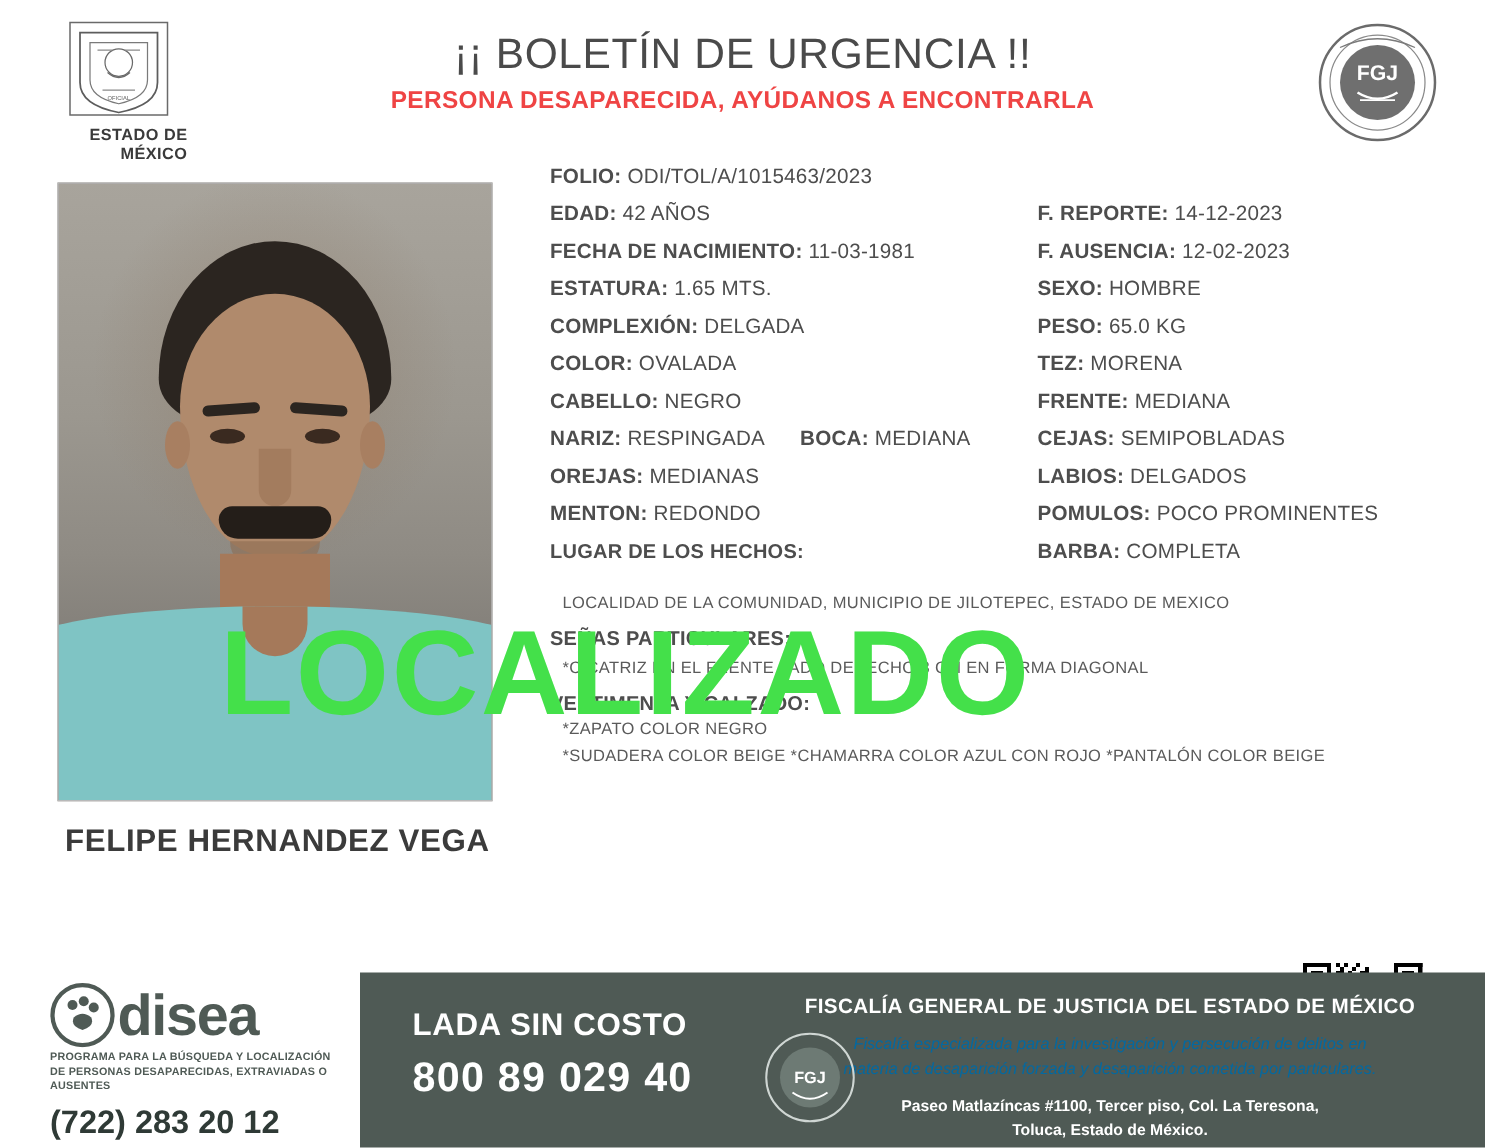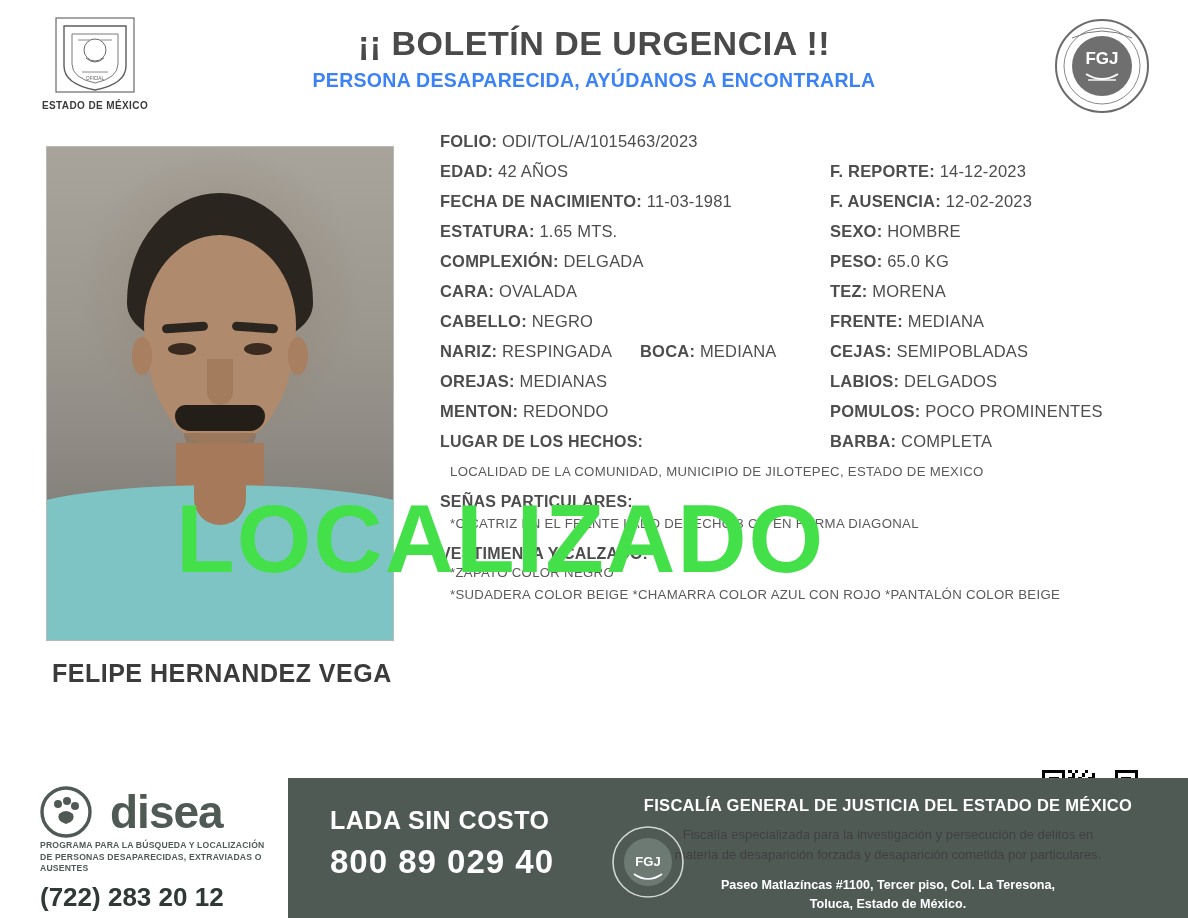--- a/index.html
+++ b/index.html
@@ -20,34 +20,34 @@
   }
   .seal-left {
     position:absolute; left:40px; top:14px;
     width:110px; text-align:center;
   }
   .seal-left .crest {
     width:86px; height:82px; margin:0 auto;
     border:0; display:block;
   }
   .seal-left .crest-label {
-    font-size:10px; font-weight:bold; letter-spacing:.4px;
-    color:#3a3a3a; margin-top:4px;
+    font-size:13px; font-weight:bold; letter-spacing:.4px;
+    color:#3a3a3a; margin-top:4px;text-align:right;
   }
   .header-titles {
     position:absolute; left:0; right:0; top:24px;
     text-align:center;
   }
   .title-main {
-    font-size:34px; font-weight:bold; letter-spacing:.5px;
+    font-size:34px; font-weight:normal; letter-spacing:.5px;
     color:#4a4a4a;
   }
   .title-sub {
     font-size:19.5px; font-weight:bold; letter-spacing:.3px;
-    color:#3b82f6; margin-top:6px;
+    color:#ef4444; margin-top:6px;
   }
   .seal-right {
     position:absolute; right:38px; top:18px;
     width:96px; height:96px;
   }
 
   
   .main {
     position:relative;
     padding:0;
@@ -141,21 +141,21 @@
   .lbl { font-weight:bold; color:#4d4d4d;text-align:right; }
   .val { color:#4d4d4d; }
   .fld {
     position:absolute; white-space:nowrap;
     font-size:16.5px;
     letter-spacing:.2px;
   }
   .fld.col1 { left:0; }
   .fld.col1b { left:200px; }
   .fld.col2 { left:390px; }
-  .block { margin-top:6px; }
+  .block { margin-top:16px; }
   .block-title {
     font-size:16px; font-weight:bold; color:#4d4d4d;
     letter-spacing:.2px;
   }
   .block-body {
     font-size:13.2px; color:#5a5a5a; letter-spacing:.3px;
     margin-left:10px; margin-top:3px; line-height:1.45;
   }
 
   .stamp {
@@ -197,21 +197,21 @@
   }
   .lada-wrap {
     position:absolute; left:330px; top:28px; color:#fff;
   }
   .lada-title { font-size:25px; font-weight:bold; letter-spacing:.5px; }
   .lada-num { font-size:33px; font-weight:bold; letter-spacing:1px; margin-top:8px; }
   .fgj-wrap {
     position:absolute; left:600px; top:18px; width:576px; text-align:center; color:#fff;
   }
   .fgj-title { font-size:16.5px; font-weight:bold; letter-spacing:.3px; }
-  .fgj-desc { font-size:13px; line-height:1.5; margin-top:10px; color:#404040; }
+  .fgj-desc { font-size:13px; line-height:1.5; margin-top:10px; color:#0369a1;font-style:italic; }
   .fgj-addr { font-size:12.6px; font-weight:bold; line-height:1.5; margin-top:12px; }
   .fgj-logo {
     position:absolute; left:10px; top:28px; width:76px; height:76px;
   }
 </style>
 </head>
 <body>
 
 <div class="header">
 
@@ -315,21 +315,21 @@
         <span class="val">DELGADA</span>
       </div>
       <div class="fld col2">
         <span class="lbl">PESO:</span>
         <span class="val">65.0 KG</span>
       </div>
     </div>
 
     <div class="row">
       <div class="fld col1">
-        <span class="lbl">CARA:</span>
+        <span class="lbl">COLOR:</span>
         <span class="val">OVALADA</span>
       </div>
       <div class="fld col2">
         <span class="lbl">TEZ:</span>
         <span class="val">MORENA</span>
       </div>
     </div>
 
     <div class="row">
       <div class="fld col1">
@@ -595,21 +595,21 @@
         <rect x="23" y="28" width="2" height="1"></rect>
         <rect x="26" y="28" width="1" height="1"></rect>
     </g>
   </svg>
 </div>
 
 <div class="footer">
   <div class="footer-bar"></div>
 
   <div class="disea">
-    <div style="display:flex; align-items:center; gap:18px;">
+    <div style="display:flex; align-items:center; gap:2px;">
       <svg width="52" height="52" viewBox="0 0 52 52">
         <circle cx="26" cy="26" r="24" fill="none" stroke="#4f5a55" stroke-width="3.4"></circle>
         <circle cx="18" cy="18" r="4" fill="#4f5a55"></circle>
         <circle cx="27" cy="15" r="4" fill="#4f5a55"></circle>
         <circle cx="35" cy="20" r="4" fill="#4f5a55"></circle>
         <path d="M19 28 Q26 22 33 28 Q36 35 26 38 Q16 35 19 28 Z" fill="#4f5a55"></path>
       </svg>
       <div class="disea-word">disea</div>
     </div>
     <div class="disea-sub">

